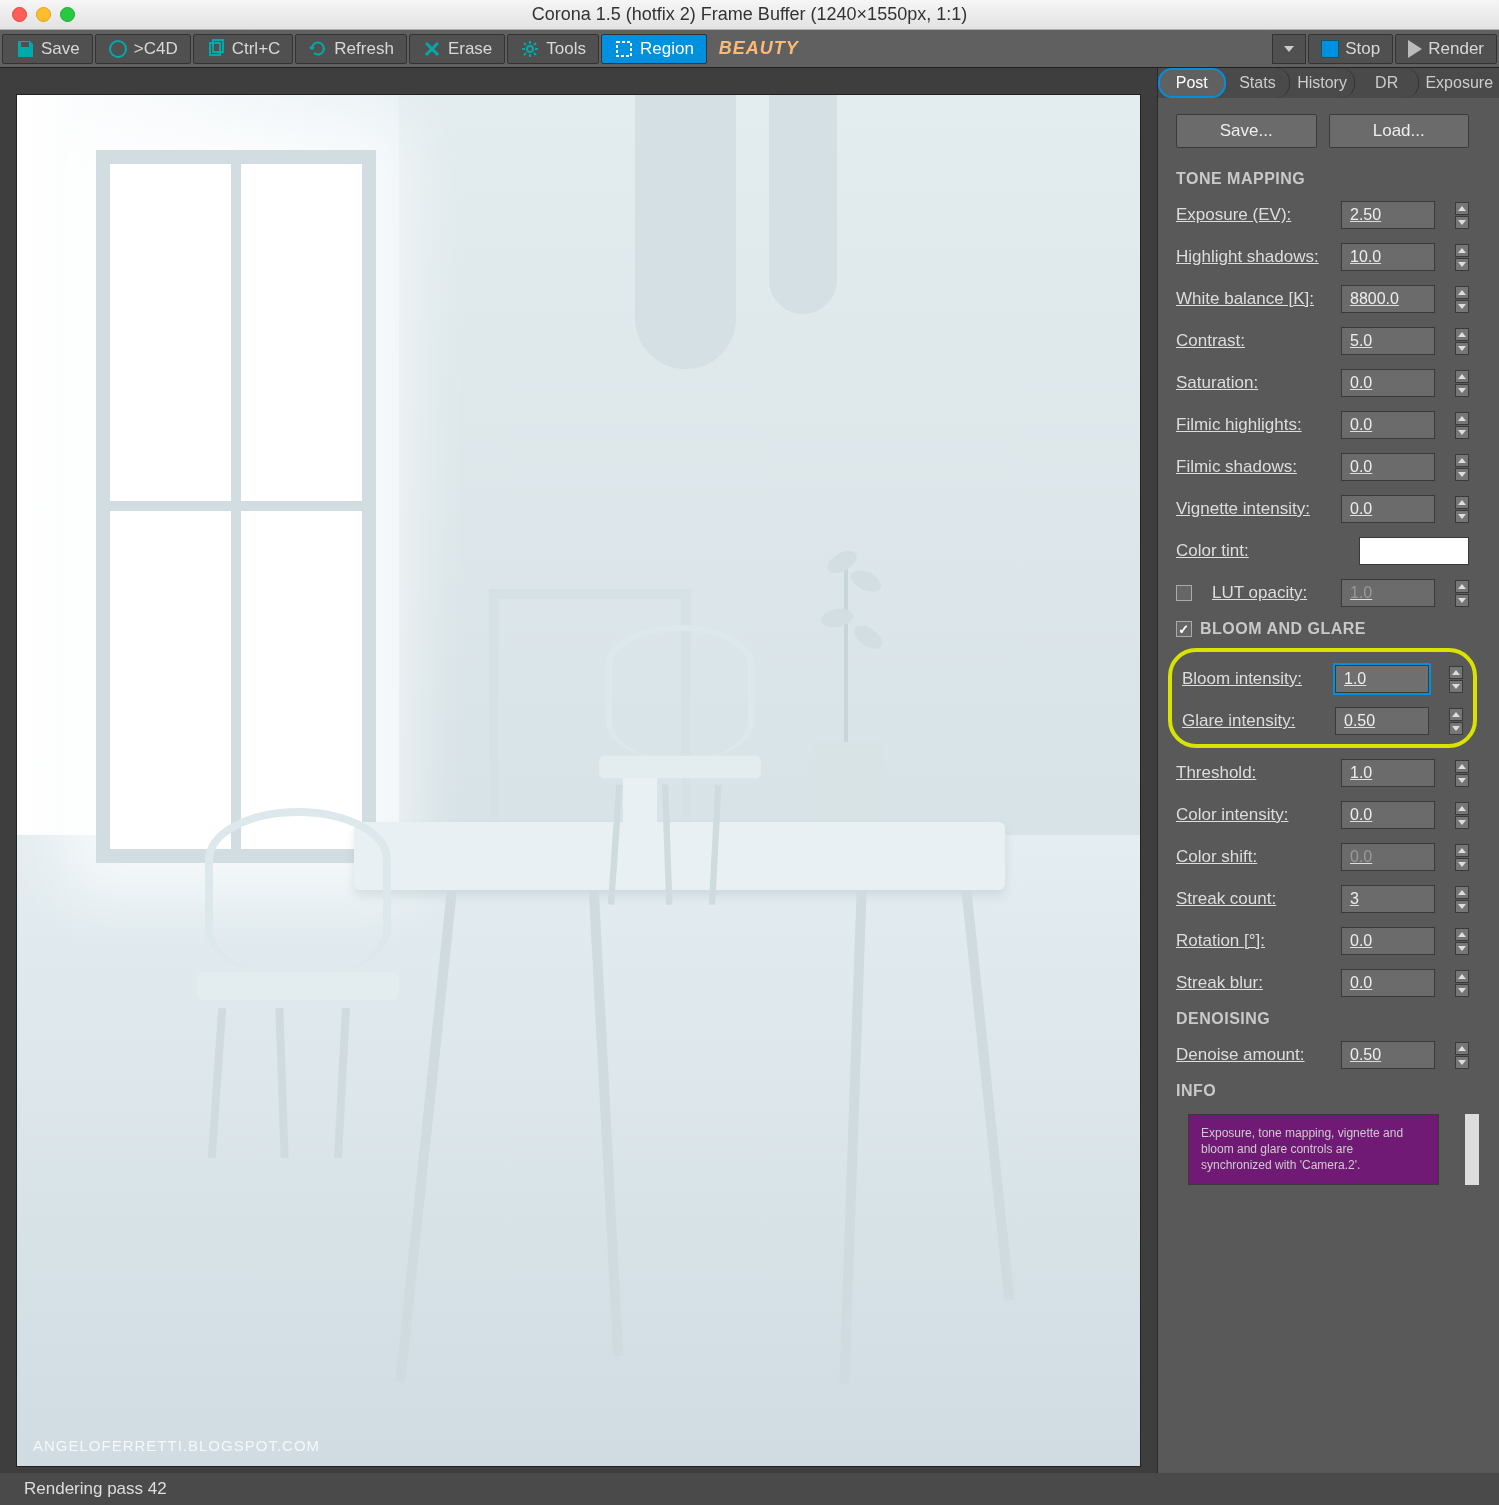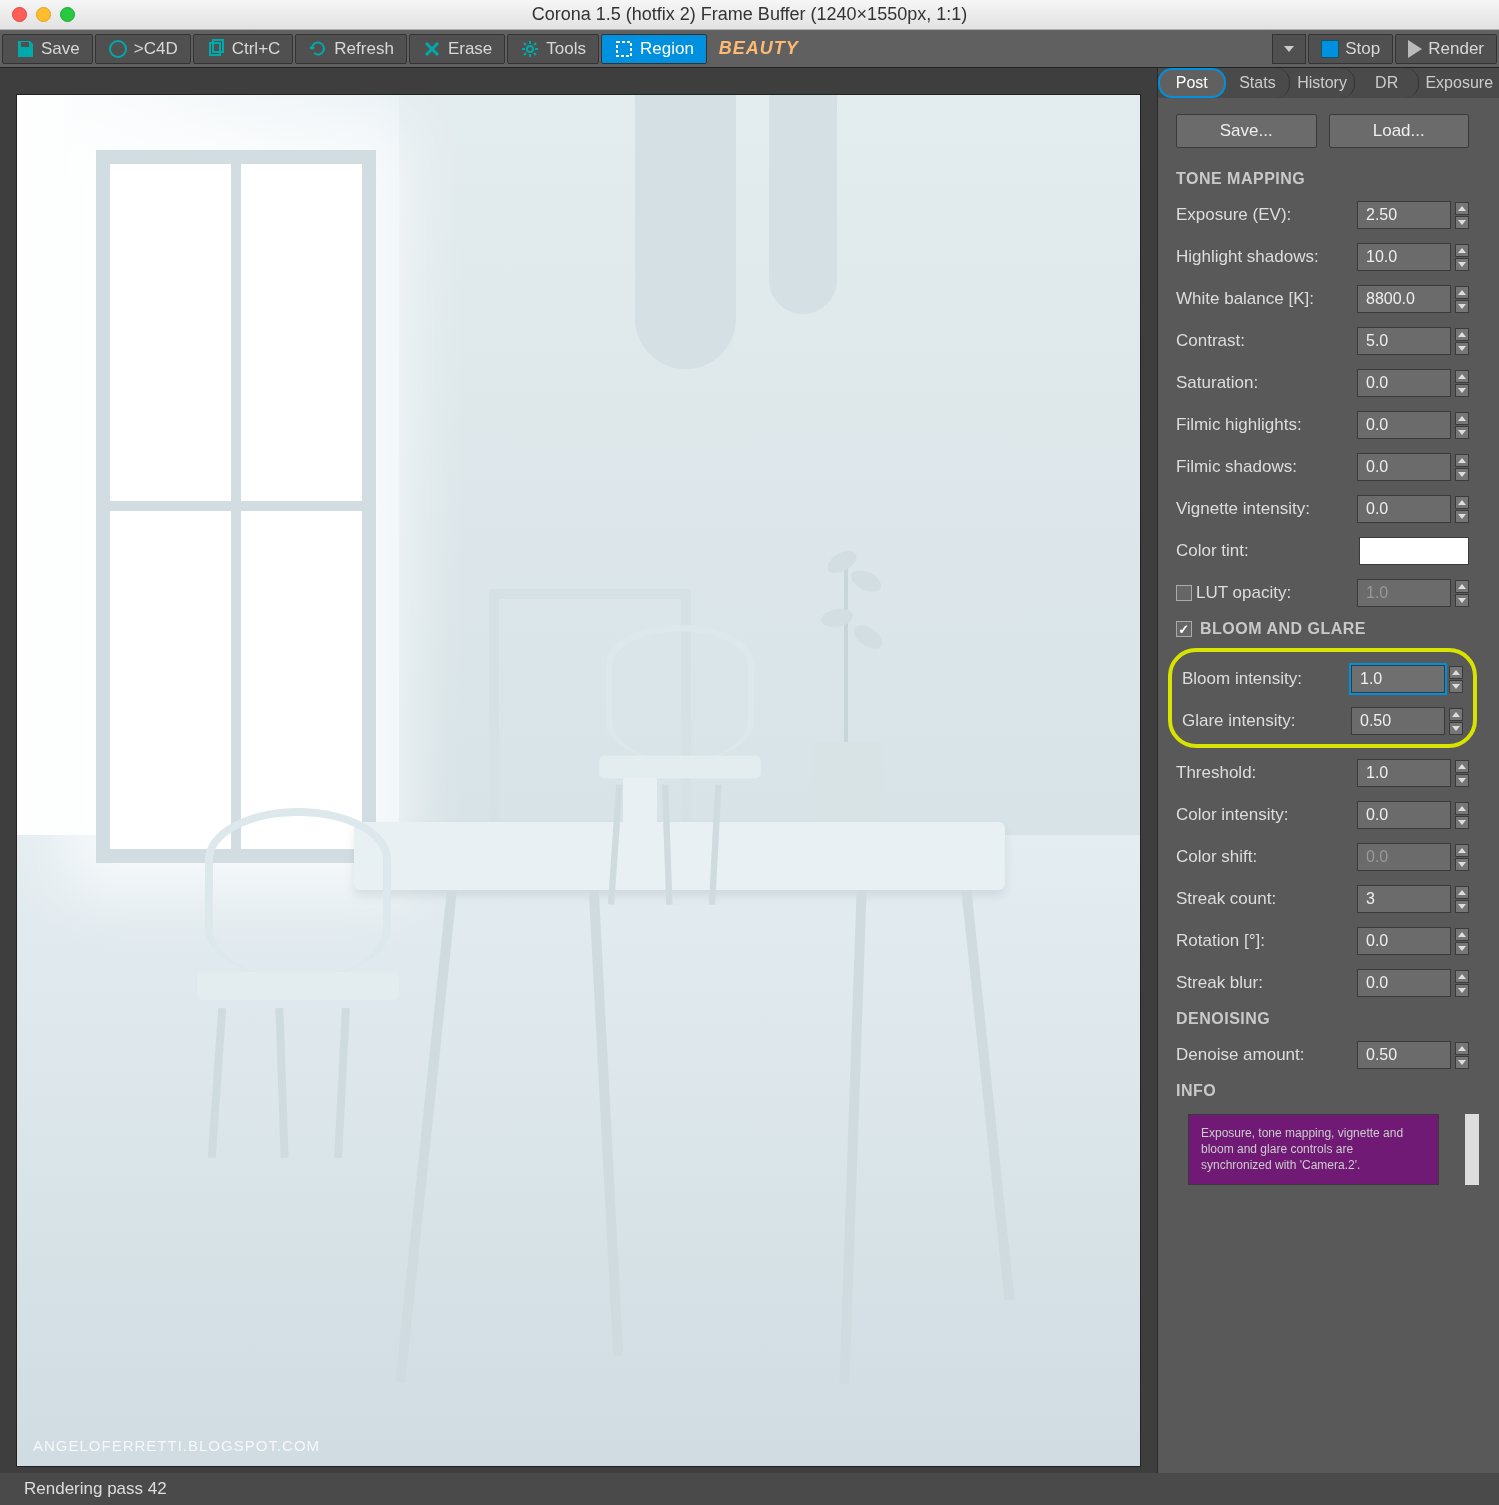--- a/index.html
+++ b/index.html
@@ -120,21 +120,21 @@
   .tabs{ display:flex; background:#4a4a4a; height:30px;}
   .tab{ flex:1; display:flex;align-items:center;justify-content:center;font-size:16px;color:#ccc;border-right:1px solid #333;cursor:pointer; padding:0 6px;border-radius:14px;}
   .tab:last-child{border-right:none;}
   .tab.active{ background:#606060; color:#fff; border:2px solid #0090e0;}
   .panel-body{ flex:1; overflow:auto; padding:12px 20px 8px 8px;}
   .btn-row{display:flex; gap:12px; padding:4px 10px 16px 10px;}
   .pbtn{ flex:1; height:34px; background:#6b6b6b; border:1px solid #3a3a3a; color:#eee; font-size:17px; cursor:pointer; border-radius:2px;}
   .section-head{ font-weight:bold; color:#c9c9c9; font-size:16px; letter-spacing:.5px; padding:6px 10px; display:flex; align-items:center; gap:8px;}
   .section-head .chk{ width:16px;height:16px;border:1px solid #aaa;display:inline-flex;align-items:center;justify-content:center;background:#666;}
   .section-head .chk.checked:after{content:"✓";color:#fff;font-size:13px;line-height:1;}
-  .row{ display:flex; align-items:center; padding:7px 10px; gap:4px;}
+  .row{ display:flex; align-items:center; padding:7px 10px; gap:20px;text-decoration:underline;}
   .row .lbl{ flex:1; color:#ddd; font-size:17px;}
   .row .val{ width:94px; height:28px; background:#6b6b6b; border:1px solid #3a3a3a; display:flex; align-items:center; padding:0 8px; color:#eee; font-size:16px;}
   .row .val.disabled{ color:#999;}
   .row .spin{ width:14px; display:flex; flex-direction:column; gap:1px;}
   .row .spin .up,.row .spin .dn{ height:13px;background:#767676;border:1px solid #3a3a3a;display:flex;align-items:center;justify-content:center;}
   .row .spin .up:before{content:"";border-left:4px solid transparent;border-right:4px solid transparent;border-bottom:5px solid #ddd;}
   .row .spin .dn:before{content:"";border-left:4px solid transparent;border-right:4px solid transparent;border-top:5px solid #ddd;}
   .row .color-swatch{ width:110px;height:28px;background:#fff;border:1px solid #3a3a3a;}
   .row .chk{ width:16px;height:16px;border:1px solid #aaa;background:#666;}
   .highlight{

